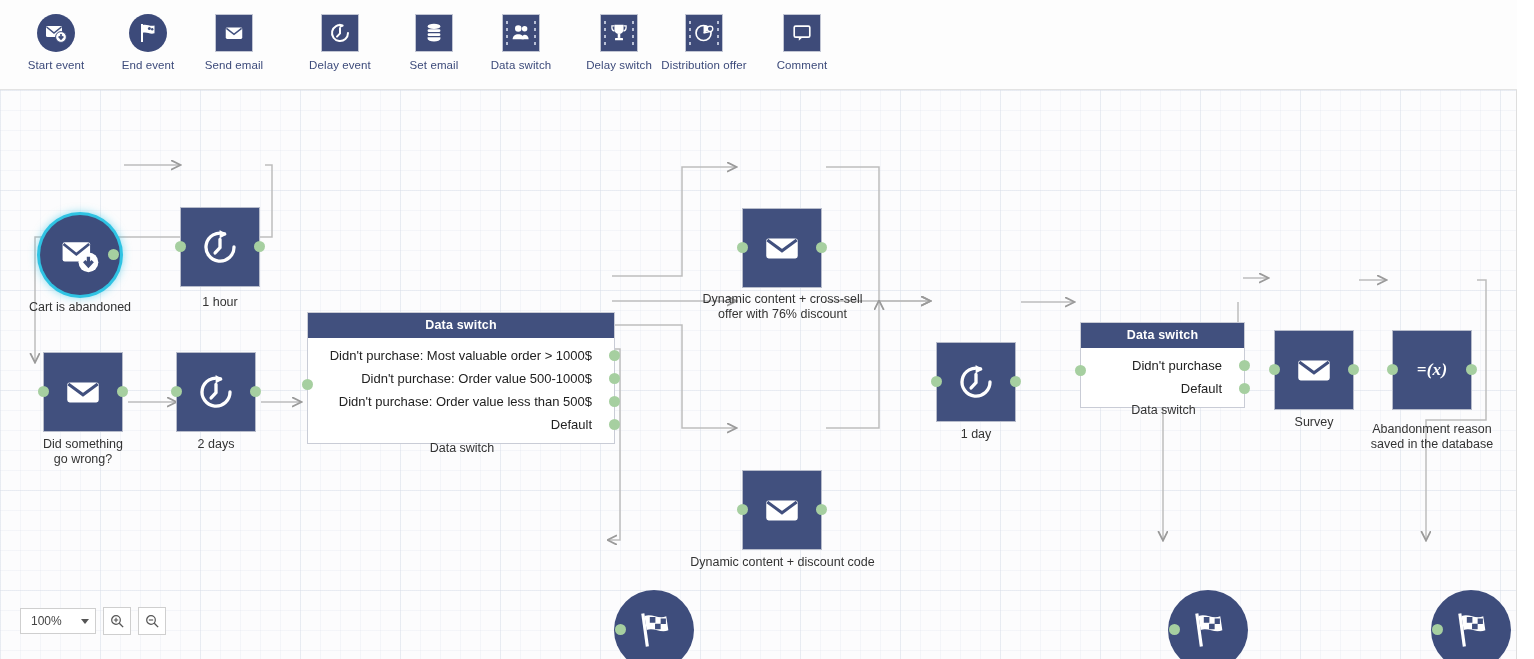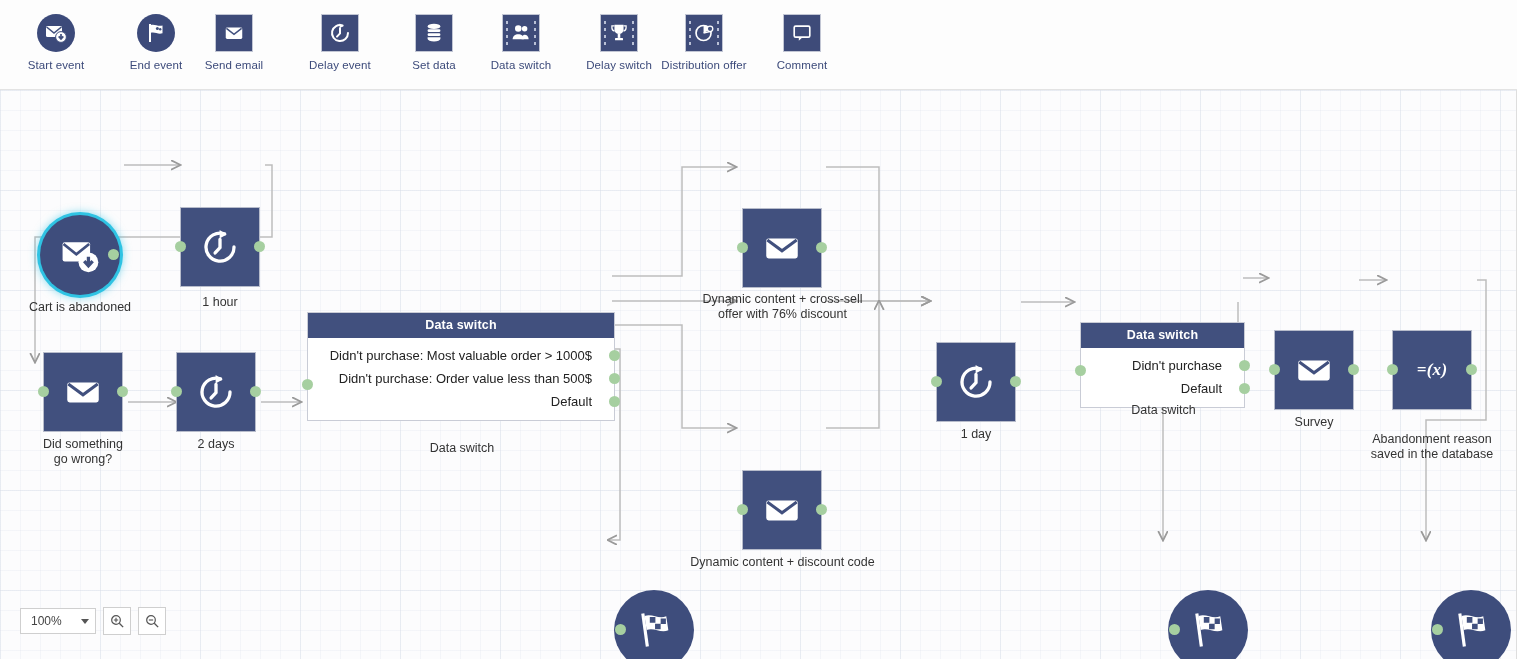--- a/index.html
+++ b/index.html
@@ -160,21 +160,21 @@
         <svg width="24" height="24" viewBox="0 0 24 24">
           <rect x="2" y="5" width="16" height="11" rx="1.5" fill="#fff"></rect>
           <path d="M2.6 6 L10 12 L17.4 6" stroke="#41507e" stroke-width="1.6" fill="none"></path>
           <circle cx="17" cy="16" r="5.4" fill="#fff" stroke="#41507e" stroke-width="1"></circle>
           <path d="M17 12.9 v4.6 M14.7 15.4 L17 17.9 L19.3 15.4" stroke="#41507e" stroke-width="1.7" fill="none"></path>
         </svg>
       </div>
       <div class="label">Start event</div>
     </div>
 
-    <div class="tool" style="left:108px">
+    <div class="tool" style="left:100px">
       <div class="glyph circle">
         <svg width="24" height="24" viewBox="0 0 24 24">
           <path d="M6 3 V21" stroke="#fff" stroke-width="2" fill="none"></path>
           <path d="M6.8 4 C11 2.6 14 6 18.5 4.4 L18.5 12.2 C14 13.8 11 10.4 6.8 11.8 Z" fill="#fff"></path>
           <circle cx="13.4" cy="7.6" r="1.5" fill="#41507e"></circle>
           <circle cx="16.2" cy="8.2" r="1.2" fill="#41507e"></circle>
         </svg>
       </div>
       <div class="label">End event</div>
     </div>
@@ -202,21 +202,21 @@
 
     <div class="tool" style="left:386px">
       <div class="glyph square">
         <svg width="20" height="22" viewBox="0 0 20 22">
           <ellipse cx="10" cy="4.4" rx="6.4" ry="2.6" fill="#fff"></ellipse>
           <rect x="3.6" y="7.2" width="12.8" height="2.8" rx="1.3" fill="#fff"></rect>
           <rect x="3.6" y="11.2" width="12.8" height="2.8" rx="1.3" fill="#fff"></rect>
           <path d="M3.6 15.2 h12.8 v1.6 a6.4 2.6 0 0 1 -12.8 0 z" fill="#fff"></path>
         </svg>
       </div>
-      <div class="label">Set data</div>
+      <div class="label">Set email</div>
     </div>
 
     <div class="tool" style="left:473px">
       <div class="glyph square dots">
         <svg width="22" height="20" viewBox="0 0 24 22">
           <circle cx="9" cy="6" r="3.6" fill="#fff"></circle>
           <path d="M2.8 18 c0-3.6 2.8-5.6 6.2-5.6 s6.2 2 6.2 5.6 z" fill="#fff"></path>
           <circle cx="16" cy="6.4" r="3" fill="#fff"></circle>
           <path d="M12.6 18 c0-3.2 1.8-5 3.4-5 c2.6 0 4.4 1.9 4.4 5 z" fill="#fff"></path>
         </svg>
@@ -354,20 +354,24 @@
         <span class="port out"></span>
       </div>
       <div class="caption" style="left:-25px;top:85px;width:130px">2 days</div>
     </div>
 
     <div class="switch" style="left:307px;top:222px;width:308px">
       <div class="sw-head">Data switch</div>
       <div class="sw-body">
         <div class="sw-row">
           <span>Didn't purchase: Most valuable order &gt; 1000$</span>
+          <span class="port out"></span>
+        </div>
+        <div class="sw-row">
+          <span>Didn't purchase: Order value 500-1000$</span>
           <span class="port out"></span>
         </div>
         <div class="sw-row">
           <span>Didn't purchase: Order value less than 500$</span>
           <span class="port out"></span>
         </div>
         <div class="sw-row">
           <span>Default</span>
           <span class="port out"></span>
         </div>
@@ -442,21 +446,21 @@
       </div>
       <div class="caption" style="left:-25px;top:85px;width:130px">Survey</div>
     </div>
 
     <div class="node" style="left:1392px;top:240px">
       <div class="sq">
         <span class="setdata-label">=(x)</span>
         <span class="port in"></span>
         <span class="port out"></span>
       </div>
-      <div class="caption" style="left:-53px;top:102px;width:186px">Abandonment reason
+      <div class="caption" style="left:-53px;top:92px;width:186px">Abandonment reason
 saved in the database</div>
     </div>
 
     <div class="node" style="left:614px;top:500px">
       <div class="circ">
         <svg width="42" height="42" viewBox="0 0 24 24">
           <path d="M5.6 2.6 L8.2 21.4" stroke="#fff" stroke-width="1.8" fill="none"></path>
           <path d="M6.6 4 C11 2.4 14.4 6 19 4.2 L20.2 12.2 C15.6 14 12.2 10.4 7.8 12 Z" fill="#fff"></path>
           <path d="M9.6 4.6 h3.2 v3.2 h-3.2 z M15.8 5.4 h3 v3.2 h-3 z M12.6 8.4 h3.2 v3.2 h-3.2 z" fill="#41507e"></path>
         </svg>

